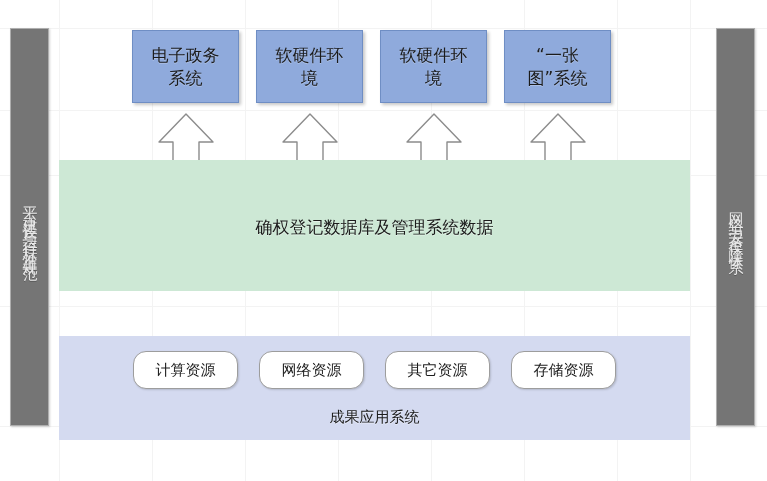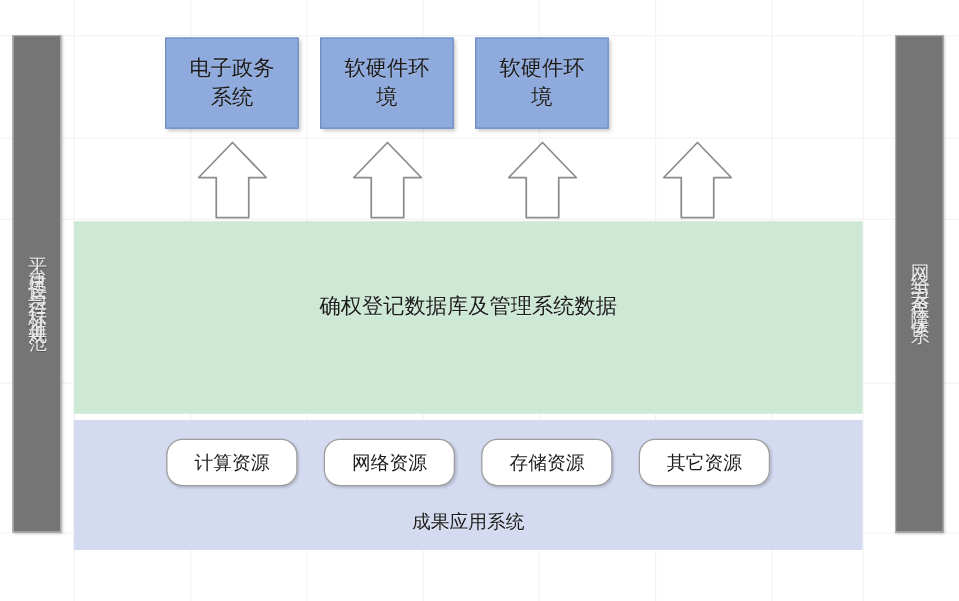--- a/index.html
+++ b/index.html
@@ -87,22 +87,22 @@
   .up-arrow svg { display: block; width: 100%; height: 100%; }
 
   
   .band {
     position: absolute;
     left: 59px;
     width: 631px;
     box-sizing: border-box;
   }
   #band-data {
-    top: 177px;
-    height: 154px;
+    top: 160px;
+    height: 131px;
     background: #cde8d5;
   }
   #band-infra {
     top: 316px;
     height: 104px;
     background: #d4daf0;
     margin-top: 20px;
   }
   .band-title {
     position: absolute;
@@ -183,20 +183,23 @@
 
   <div class="app-box" style="left:132px; top:30px">
     <span class="app-box-label">电子政务系统</span>
   </div>
   <div class="app-box" style="left:256px; top:30px">
     <span class="app-box-label">软硬件环境</span>
   </div>
   <div class="app-box" style="left:380px; top:30px">
     <span class="app-box-label">软硬件环境</span>
   </div>
+  <div class="app-box" style="left:504px; top:30px">
+    <span class="app-box-label">“一张图”系统</span>
+  </div>
 
   <div class="up-arrow" style="left:157px; top:112px">
     <svg viewBox="0 0 58 64" preserveAspectRatio="none">
       <polygon points="29,2 56,30 42,30 42,62 16,62 16,30 2,30" fill="#ffffff" stroke="#8c8c8c" stroke-width="1.4" stroke-linejoin="round"></polygon>
     </svg>
   </div>
   <div class="up-arrow" style="left:281px; top:112px">
     <svg viewBox="0 0 58 64" preserveAspectRatio="none">
       <polygon points="29,2 56,30 42,30 42,62 16,62 16,30 2,30" fill="#ffffff" stroke="#8c8c8c" stroke-width="1.4" stroke-linejoin="round"></polygon>
     </svg>
@@ -218,23 +221,23 @@
 
   <div id="band-infra" class="band">
     <div class="pill-row">
       <div class="pill">
         <span>计算资源</span>
       </div>
       <div class="pill">
         <span>网络资源</span>
       </div>
       <div class="pill">
+        <span>其它资源</span>
+      </div>
+      <div class="pill">
         <span>存储资源</span>
-      </div>
-      <div class="pill">
-        <span>其它资源</span>
       </div>
     </div>
     <div class="band-title">成果应用系统</div>
   </div>
 
 
 </div>
 
 </body></html>

